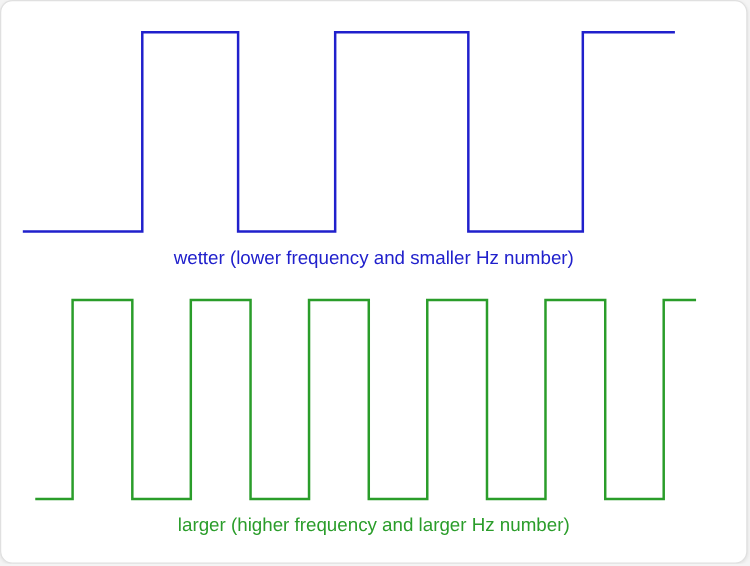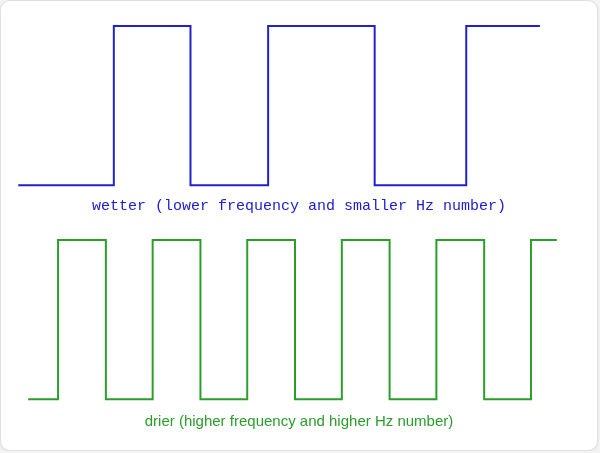--- a/index.html
+++ b/index.html
@@ -29,34 +29,34 @@
   }
   .wave-label {
     position: absolute;
     left: 0;
     width: 100%;
     text-align: center;
     font-size: 15px;
     line-height: 1.2;
     user-select: none;
   }
-  .wave-label.upper { top: 197px; font-family: Liberation Mono, monospace; }
+  .wave-label.upper { top: 197px; }
   .wave-label.lower { top: 411px; }
   polyline {
     fill: none;
     stroke-width: 2;
     stroke-linejoin: miter;
     stroke-linecap: square;
   }
 </style>
 </head>
 <body>
 
 <div class="card">
   <svg class="wave-svg" viewBox="0 0 598 451" aria-hidden="true">
     <polyline points="18,185 113,185 113,25 190,25 190,185 268,185 268,25 375,25 375,185 467,185 467,25 540,25" stroke="#2020cc"></polyline>
     <polyline points="28,400 57,400 57,240 105,240 105,400 152,400 152,240 200,240 200,400 247,400 247,240 295,240 295,400 342,400 342,240 390,240 390,400 437,400 437,240 485,240 485,400 532,400 532,240 557,240" stroke="#2a9d2a"></polyline>
   </svg>
 
   <div class="wave-label upper" style="color: rgb(32, 32, 204);">wetter (lower frequency and smaller Hz number)</div>
 
-  <div class="wave-label lower" style="color: rgb(42, 157, 42);">drier (higher frequency and higher Hz number)</div>
+  <div class="wave-label lower" style="color: rgb(42, 157, 42);">larger (higher frequency and larger Hz number)</div>
 </div>
 
 </body></html>

